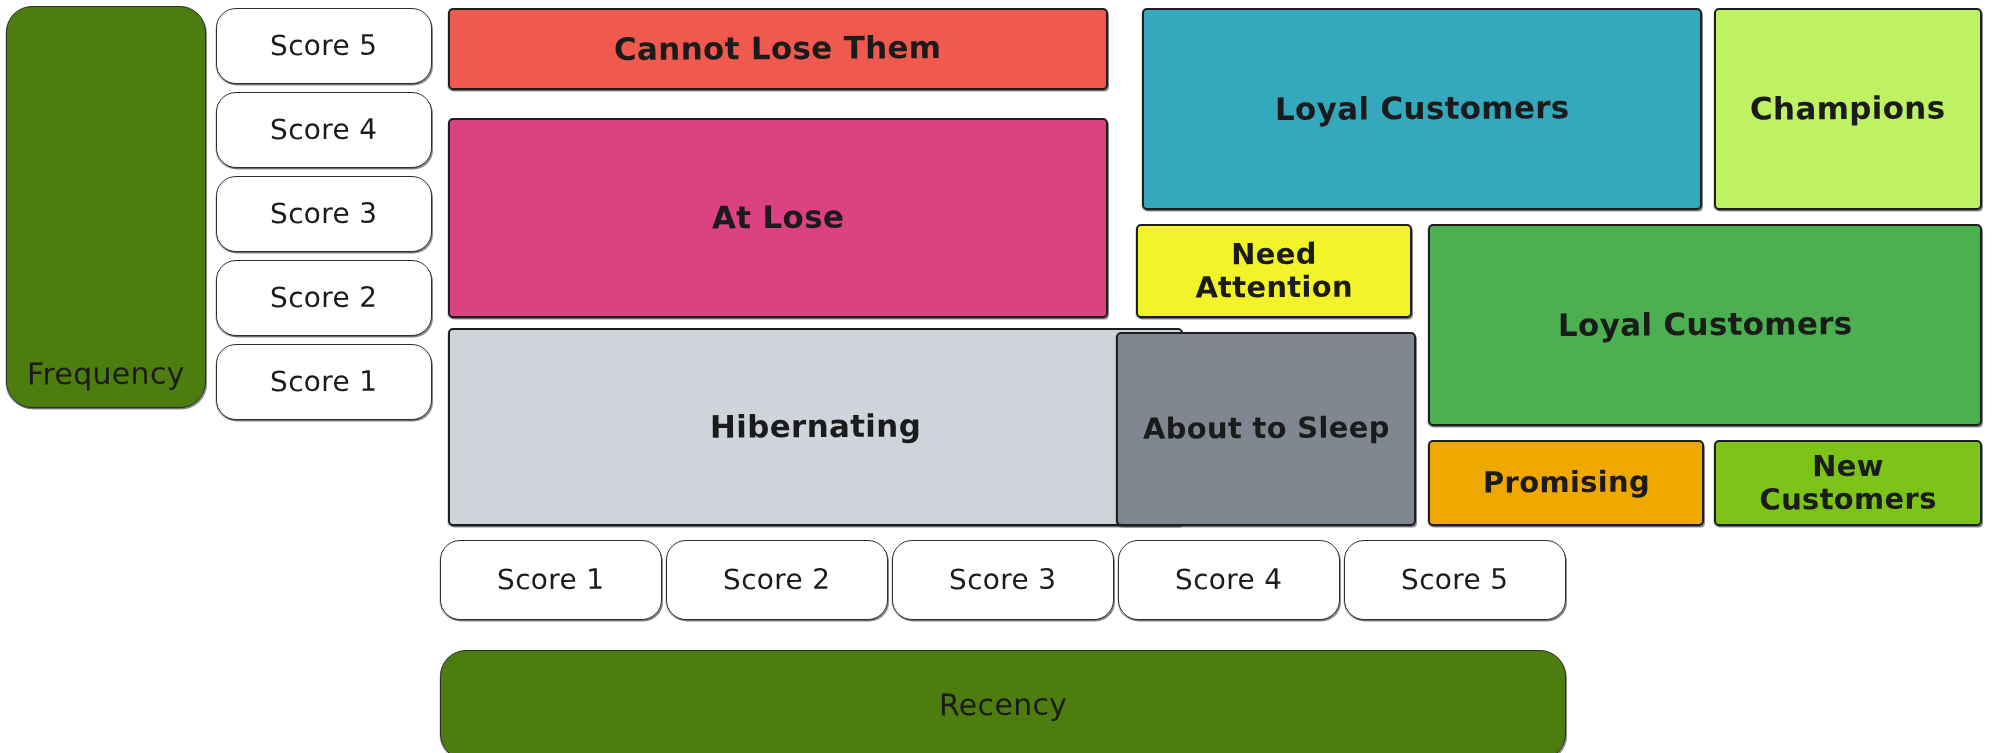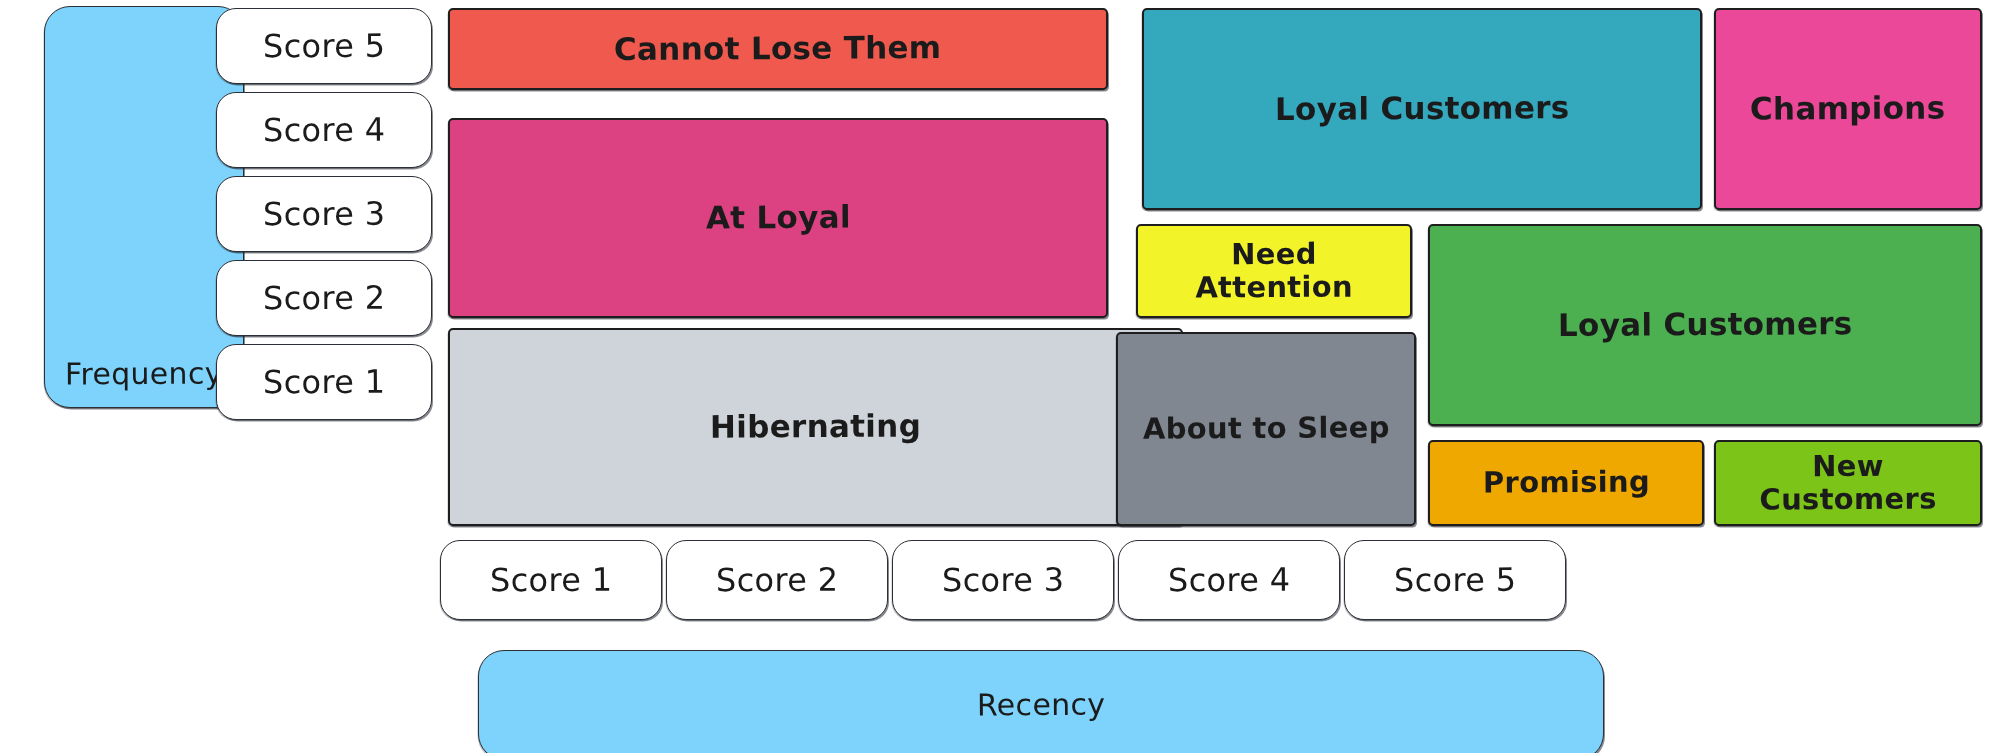--- a/index.html
+++ b/index.html
@@ -46,30 +46,29 @@
   }
 
   
   .chip {
     background: #ffffff;
     border-color: #2b2f36;
     border-width: 1.6px;
     border-radius: 20px;
   }
   .chip > .label {
-    font-size: 32px;
+    font-size: 28px;
   }
 
   
   .axis-box {
-    background: #7dd3fc;
+    background: #4d7c0f;
     border-color: #2b2f36;
     border-width: 1.6px;
     border-radius: 26px;
-    margin-left: 38px;
   }
   .axis-box > .label {
     font-size: 30px;
   }
 
   
   .seg > .label {
     font-size: 31px;
     font-weight: 600;
   }
@@ -106,32 +105,32 @@
 
   <div class="box chip" style="left:216px; top:344px; width:216px; height:76px;">
     <span class="label">Score 1</span>
   </div>
 
   <div class="box seg" style="left:448px; top:8px; width:660px; height:82px; background:#f05a4e;">
     <span class="label">Cannot Lose Them</span>
   </div>
 
   <div class="box seg" style="left:448px; top:118px; width:660px; height:200px; background:#dc4281;">
-    <span class="label">At Loyal</span>
+    <span class="label">At Lose</span>
   </div>
 
   <div class="box seg" style="left:448px; top:328px; width:735px; height:198px; background:#ced4da;">
     <span class="label">Hibernating</span>
   </div>
 
   <div class="box seg" style="left:1142px; top:8px; width:560px; height:202px; background:#34a8bd;">
     <span class="label">Loyal Customers</span>
   </div>
 
-  <div class="box seg" style="left:1714px; top:8px; width:268px; height:202px; background:#ec4899;">
+  <div class="box seg" style="left:1714px; top:8px; width:268px; height:202px; background:#bef264;">
     <span class="label">Champions</span>
   </div>
 
   <div class="box seg small" style="left:1136px; top:224px; width:276px; height:94px; background:#f3f32a;">
     <span class="label">Need Attention</span>
   </div>
 
   <div class="box seg" style="left:1428px; top:224px; width:554px; height:202px; background:#4caf50;">
     <span class="label">Loyal Customers</span>
   </div>

